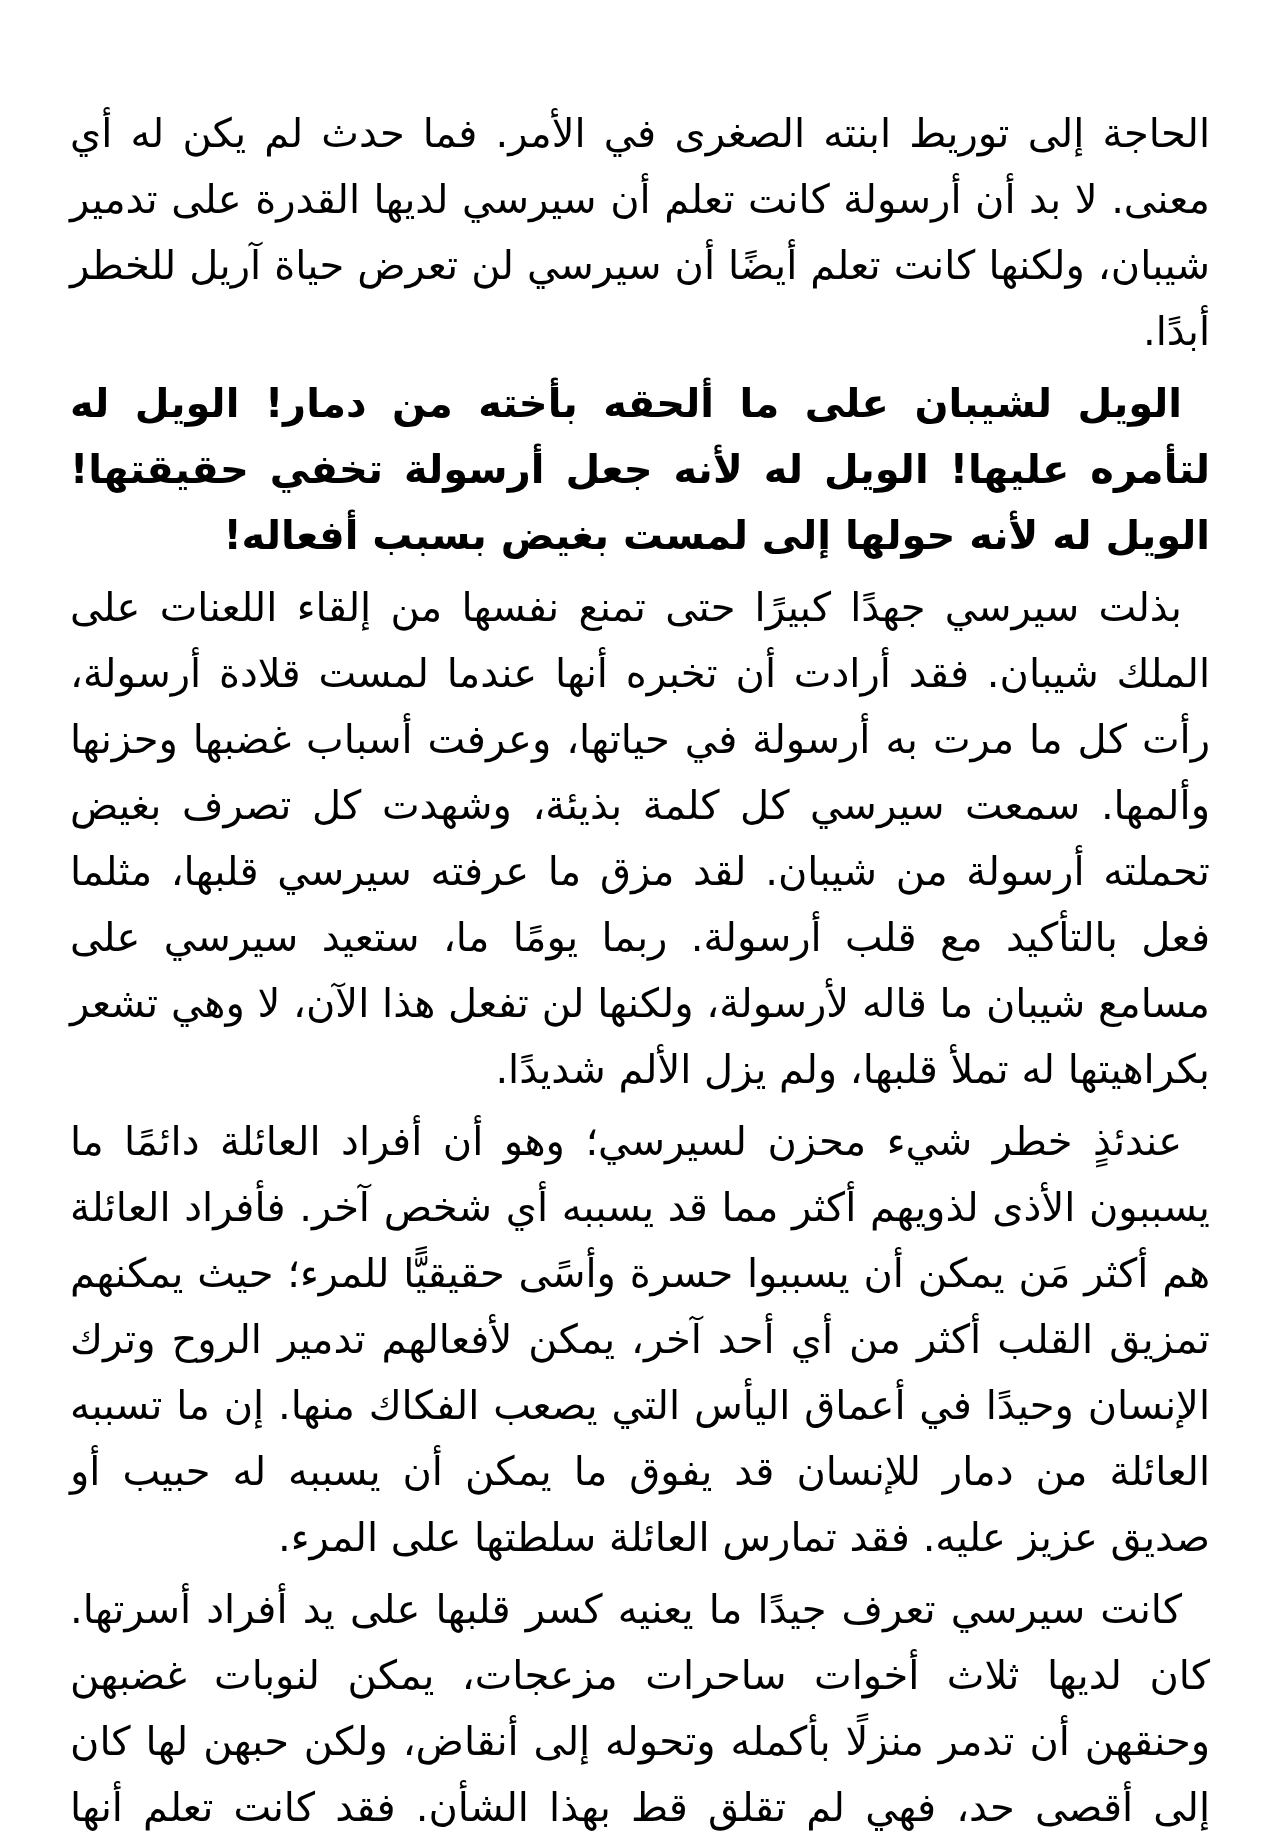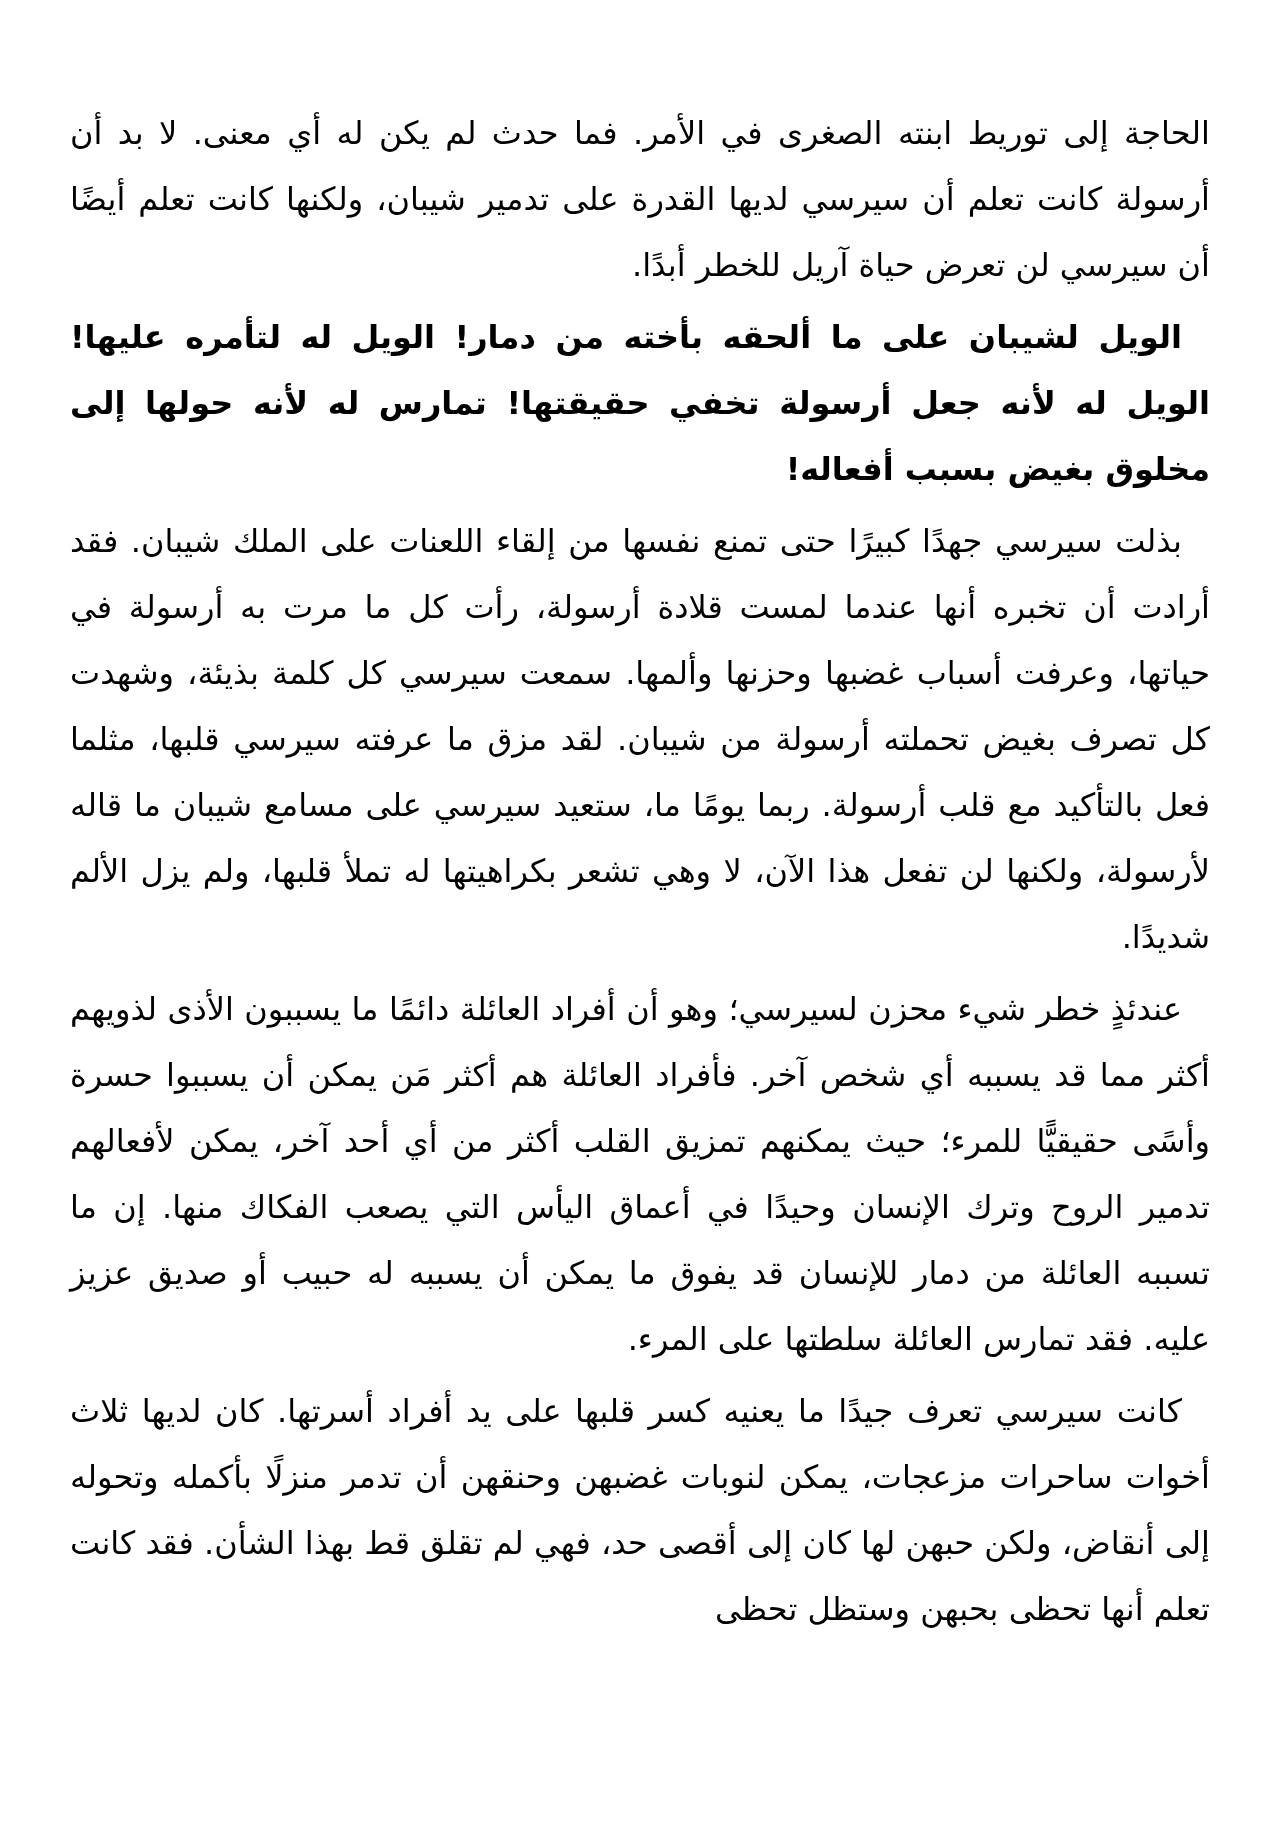--- a/index.html
+++ b/index.html
@@ -18,39 +18,39 @@
     width: 1280px;
     height: 1847px;
     padding: 100px 70px 60px 70px;
     direction: rtl;
     unicode-bidi: embed;
     color: #000000;
     background: #ffffff;
   }
   .para {
     margin: 0 0 6px 0;
-    font-size: 32px;
+    font-size: 40px;
     line-height: 66px;
     text-align: justify;
     text-justify: inter-word;
     color: #000000;
   }
   .para.indent {
     text-indent: 28px;
   }
   .para.bold {
     font-weight: bold;
   }
 </style>
 </head>
 <body>
 
 <div class="page">
   <p class="para">الحاجة إلى توريط ابنته الصغرى في الأمر. فما حدث لم يكن له أي معنى. لا بد أن أرسولة كانت تعلم أن سيرسي لديها القدرة على تدمير شيبان، ولكنها كانت تعلم أيضًا أن سيرسي لن تعرض حياة آريل للخطر أبدًا.</p>
 
-  <p class="para bold indent">الويل لشيبان على ما ألحقه بأخته من دمار! الويل له لتأمره عليها! الويل له لأنه جعل أرسولة تخفي حقيقتها! تمارس له لأنه حولها إلى مخلوق بغيض بسبب أفعاله!</p>
+  <p class="para bold indent">الويل لشيبان على ما ألحقه بأخته من دمار! الويل له لتأمره عليها! الويل له لأنه جعل أرسولة تخفي حقيقتها! الويل له لأنه حولها إلى لمست بغيض بسبب أفعاله!</p>
 
   <p class="para indent">بذلت سيرسي جهدًا كبيرًا حتى تمنع نفسها من إلقاء اللعنات على الملك شيبان. فقد أرادت أن تخبره أنها عندما لمست قلادة أرسولة، رأت كل ما مرت به أرسولة في حياتها، وعرفت أسباب غضبها وحزنها وألمها. سمعت سيرسي كل كلمة بذيئة، وشهدت كل تصرف بغيض تحملته أرسولة من شيبان. لقد مزق ما عرفته سيرسي قلبها، مثلما فعل بالتأكيد مع قلب أرسولة. ربما يومًا ما، ستعيد سيرسي على مسامع شيبان ما قاله لأرسولة، ولكنها لن تفعل هذا الآن، لا وهي تشعر بكراهيتها له تملأ قلبها، ولم يزل الألم شديدًا.</p>
 
   <p class="para indent">عندئذٍ خطر شيء محزن لسيرسي؛ وهو أن أفراد العائلة دائمًا ما يسببون الأذى لذويهم أكثر مما قد يسببه أي شخص آخر. فأفراد العائلة هم أكثر مَن يمكن أن يسببوا حسرة وأسًى حقيقيًّا للمرء؛ حيث يمكنهم تمزيق القلب أكثر من أي أحد آخر، يمكن لأفعالهم تدمير الروح وترك الإنسان وحيدًا في أعماق اليأس التي يصعب الفكاك منها. إن ما تسببه العائلة من دمار للإنسان قد يفوق ما يمكن أن يسببه له حبيب أو صديق عزيز عليه. فقد تمارس العائلة سلطتها على المرء.</p>
 
   <p class="para indent">كانت سيرسي تعرف جيدًا ما يعنيه كسر قلبها على يد أفراد أسرتها. كان لديها ثلاث أخوات ساحرات مزعجات، يمكن لنوبات غضبهن وحنقهن أن تدمر منزلًا بأكمله وتحوله إلى أنقاض، ولكن حبهن لها كان إلى أقصى حد، فهي لم تقلق قط بهذا الشأن. فقد كانت تعلم أنها تحظى بحبهن وستظل تحظى</p>
 </div>
 
 </body></html>

